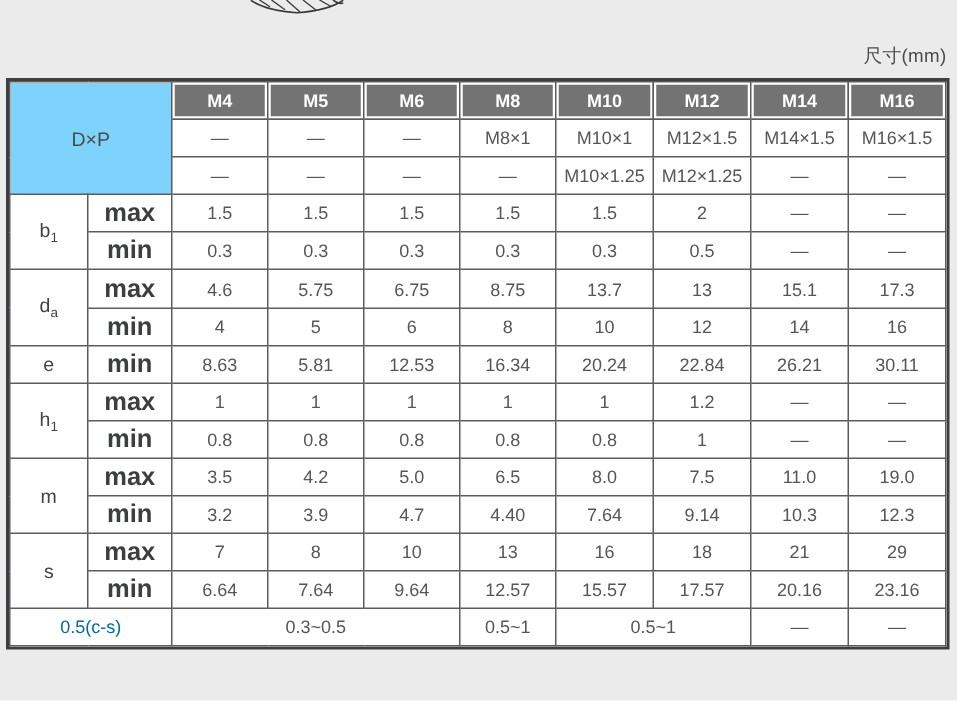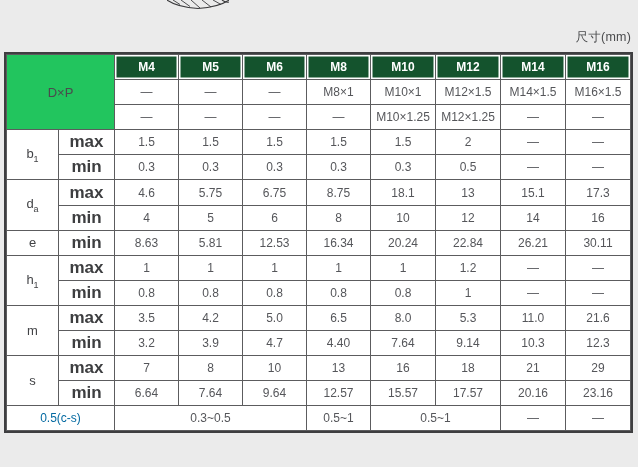--- a/index.html
+++ b/index.html
@@ -28,25 +28,25 @@
   }
   td, th {
     border:1px solid #5c5c5e;
     height:24.1px; padding:0;
     text-align:center; vertical-align:middle;
     font-size:12px; font-weight:normal;
     color:#55565a;
     overflow:hidden; white-space:nowrap;
   }
   th.size-header {
-    background:#14532d; color:#ffffff; font-weight:bold;
+    background:#737373; color:#ffffff; font-weight:bold;
     box-shadow:inset 0 0 0 1.5px #ffffff;
     font-size:12px;
   }
-  td.corner-cell { background:#22c55e; color:#4a4b4d; font-size:13px; }
+  td.corner-cell { background:#7dd3fc; color:#4a4b4d; font-size:13px; }
   td.param-cell  { color:#424346; font-size:13px;margin-left:36px; }
   td.param-cell sub { font-size:9px; }
   td.limit-cell  { color:#3d3e40; font-weight:bold; font-size:17px; }
   td.footer-label { color:#0369a1; }
 </style>
 </head>
 <body>
 
 <svg class="drawing-fragment" viewBox="0 0 62 10" width="62" height="10">
   <path d="M0,0 Q10,7 31,8.5 Q52,7 62,0" fill="none" stroke="#3a3a3c" stroke-width="1.1"></path>
@@ -130,21 +130,21 @@
     <td>—</td>
   </tr>
 
   <tr>
     <td class="param-cell" rowspan="2"><span>d</span><sub>a</sub></td>
     <td class="limit-cell">max</td>
     <td>4.6</td>
     <td>5.75</td>
     <td>6.75</td>
     <td>8.75</td>
-    <td>18.1</td>
+    <td>13.7</td>
     <td>13</td>
     <td>15.1</td>
     <td>17.3</td>
   </tr>
   <tr>
     <td class="limit-cell">min</td>
     <td>4</td>
     <td>5</td>
     <td>6</td>
     <td>8</td>
@@ -192,23 +192,23 @@
   </tr>
 
   <tr>
     <td class="param-cell" rowspan="2"><span>m</span></td>
     <td class="limit-cell">max</td>
     <td>3.5</td>
     <td>4.2</td>
     <td>5.0</td>
     <td>6.5</td>
     <td>8.0</td>
-    <td>5.3</td>
+    <td>7.5</td>
     <td>11.0</td>
-    <td>21.6</td>
+    <td>19.0</td>
   </tr>
   <tr>
     <td class="limit-cell">min</td>
     <td>3.2</td>
     <td>3.9</td>
     <td>4.7</td>
     <td>4.40</td>
     <td>7.64</td>
     <td>9.14</td>
     <td>10.3</td>

